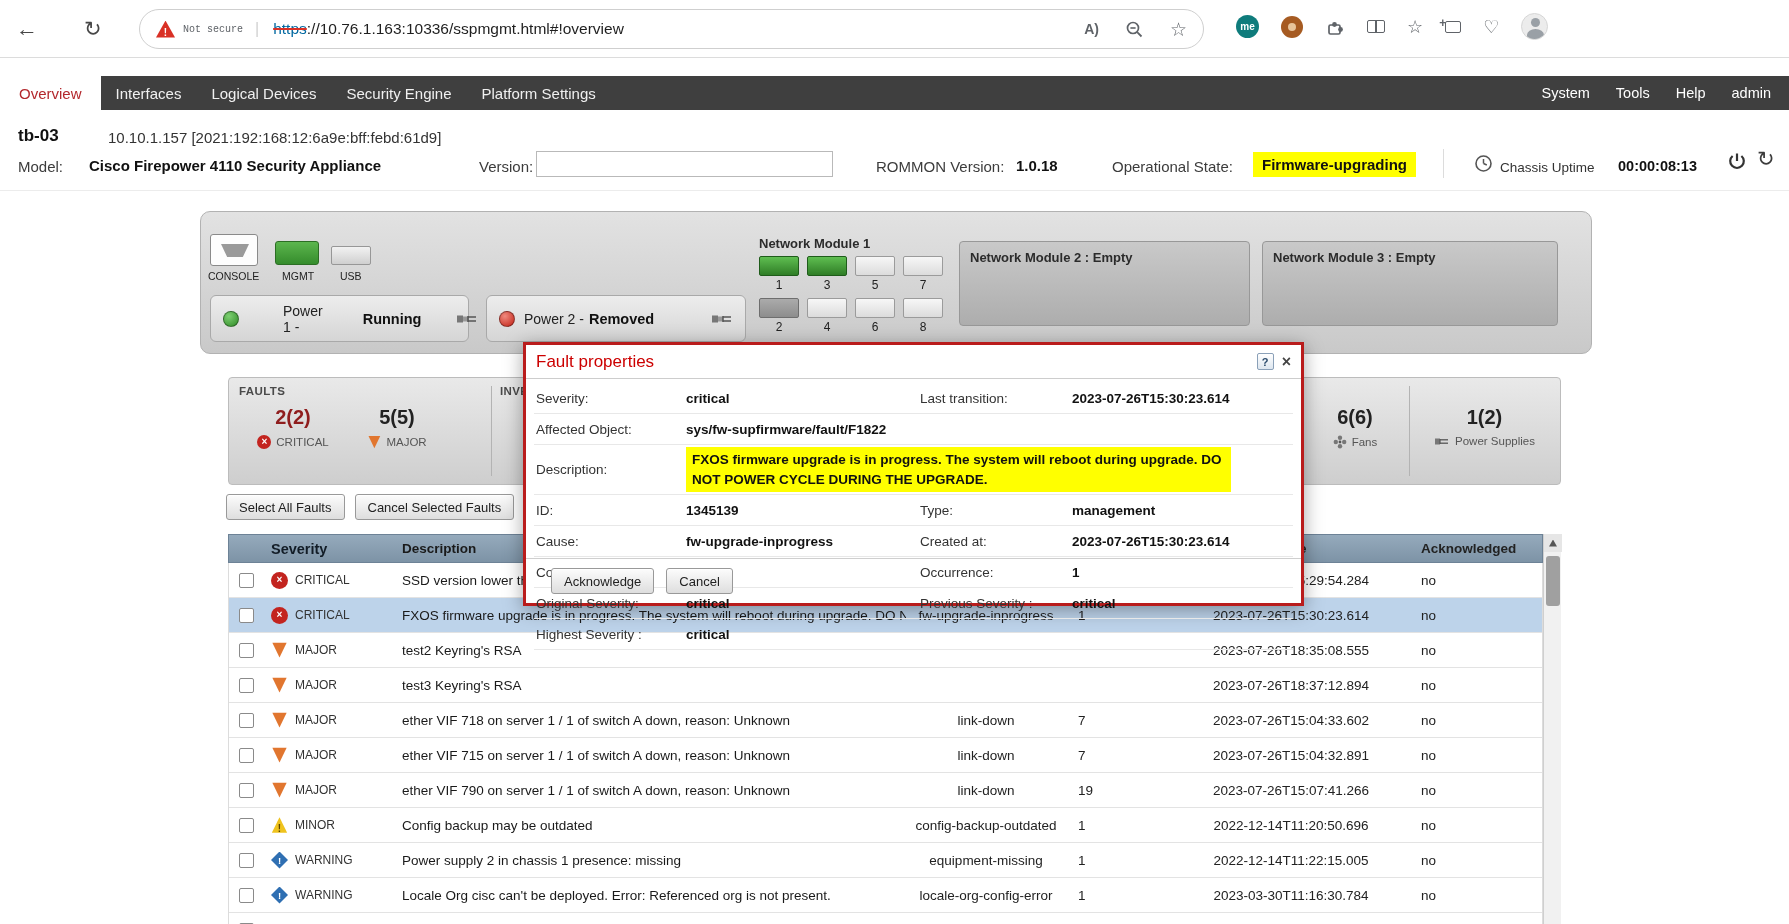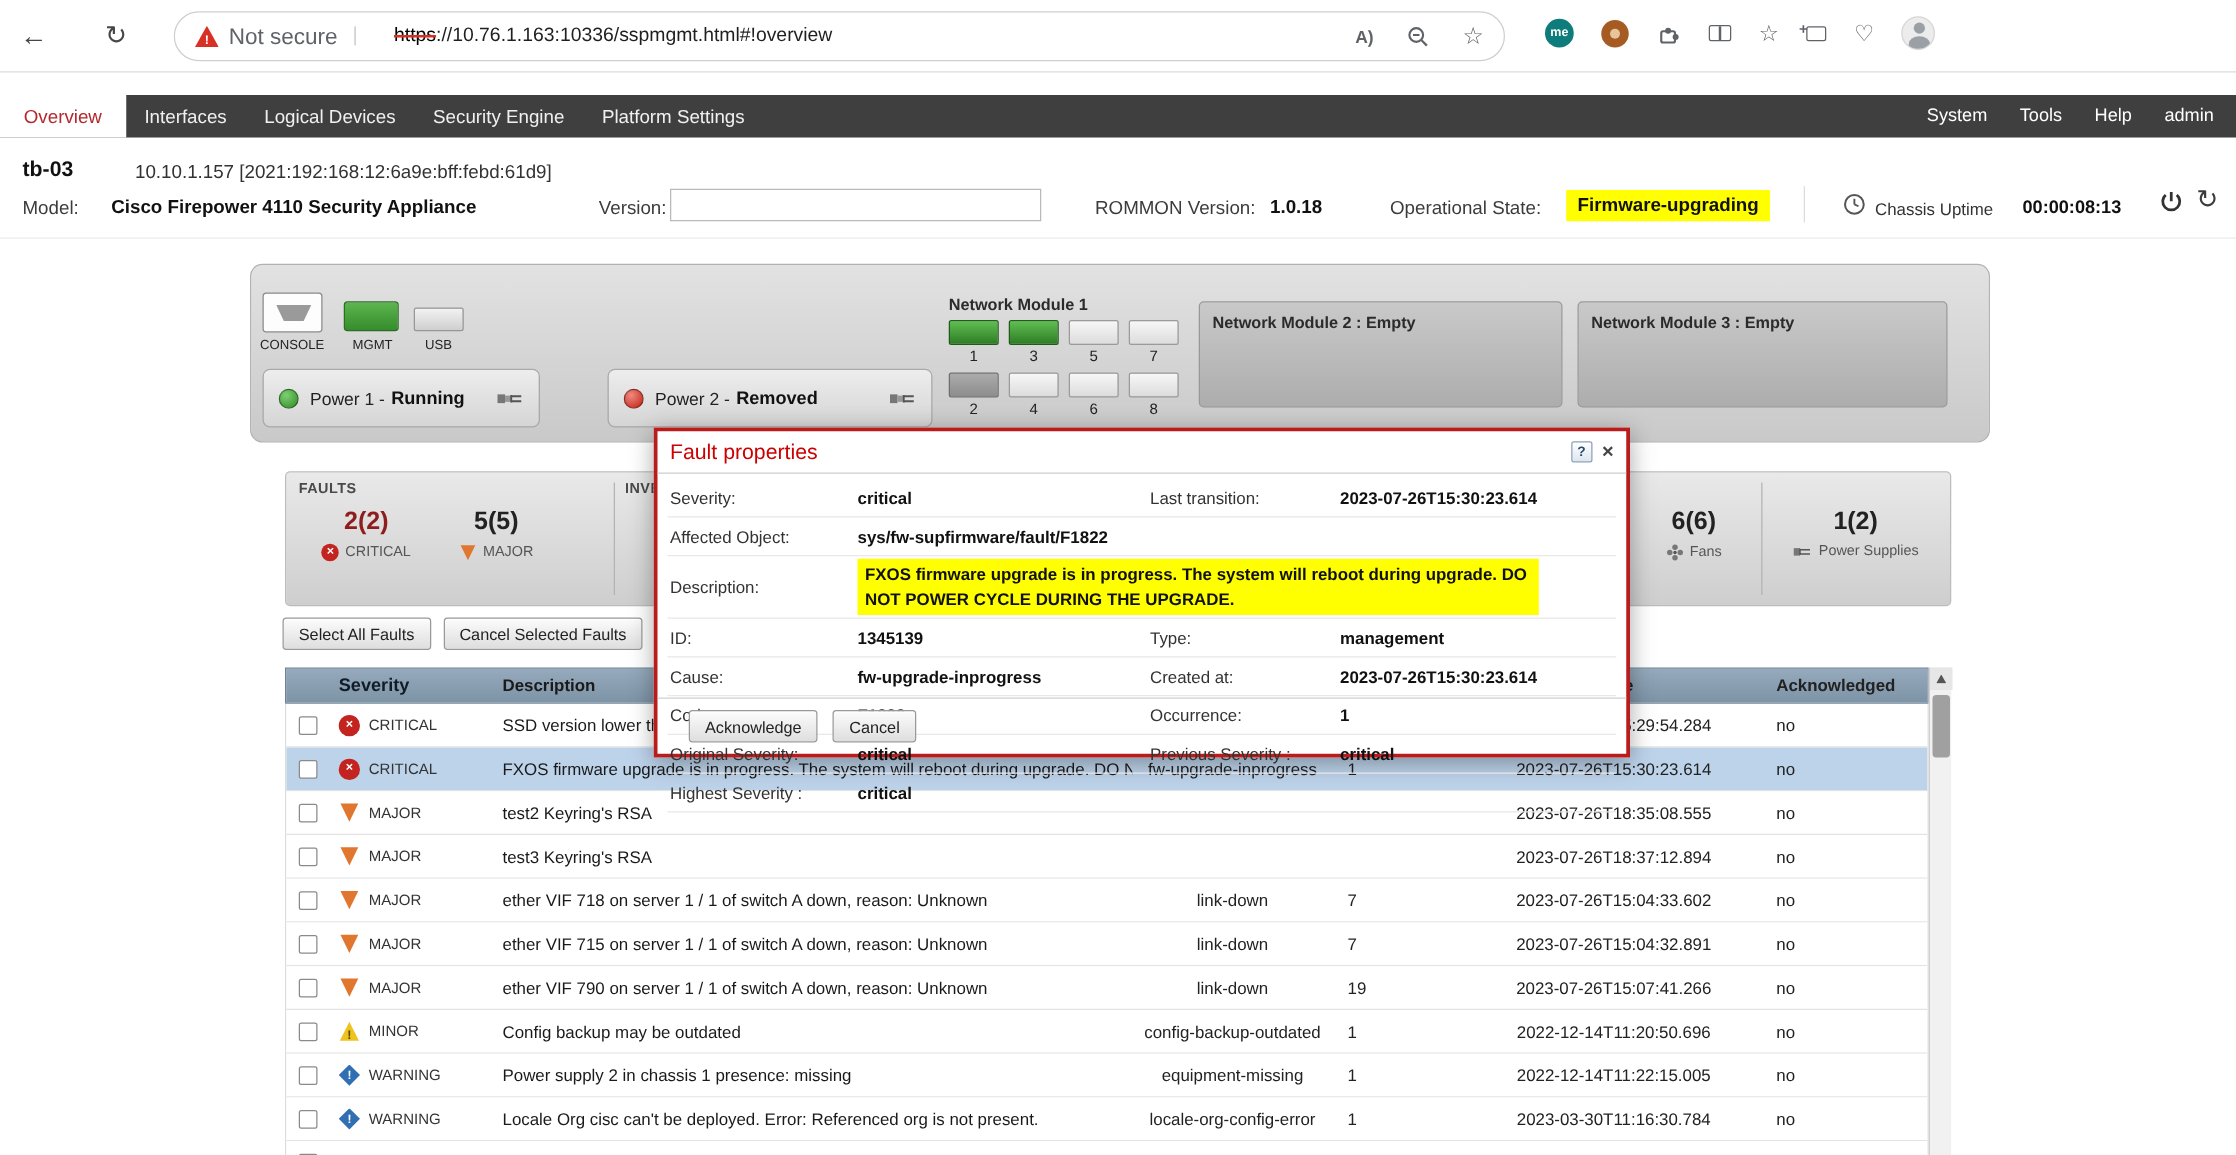--- a/index.html
+++ b/index.html
@@ -6,24 +6,24 @@
   body { font-family: "Liberation Sans", sans-serif; background: #fff; }
   .screen { position: relative; width: 1789px; height: 924px; overflow: hidden; background: #fff; }
 
   
   .browser-bar { position: absolute; left: 0; top: 0; width: 1789px; height: 58px; background: #fff; border-bottom: 1px solid #dcdcdc; }
   .nav-btn { position: absolute; top: 16px; font-size: 22px; color: #474747; cursor: pointer; line-height: 26px; }
   #btn-back { left: 16px; }
   #btn-refresh { left: 84px; font-size: 21px; }
   .address-bar { position: absolute; left: 139px; top: 9px; width: 1065px; height: 40px; border: 1px solid #cfcfcf; border-radius: 21px; background: #fff; display: flex; align-items: center; padding: 0 16px; }
   .warn-tri { width: 19px; height: 17px; clip-path: polygon(50% 0, 100% 100%, 0 100%); background: #d93025; color: #fff; font-size: 10px; font-weight: bold; display: flex; align-items: flex-end; justify-content: center; margin-right: 8px; flex: none; }
-  .not-secure { font-size: 18px; color: #5f6368; margin-right: 12px; }
+  .not-secure { font-size: 10px; color: #5f6368; margin-right: 12px; font-family: Liberation Mono, monospace; }
   .ab-sep { color: #d0d0d0; font-size: 16px; margin-right: 14px; }
   .url { font-size: 15.5px; color: #1f1f1f; white-space: nowrap; }
-  .url .scheme { color: #000000; text-decoration: line-through; text-decoration-color: #d93025; text-decoration-thickness: 2px; margin-left: 15px; }
+  .url .scheme { color: #0369a1; text-decoration: line-through; text-decoration-color: #d93025; text-decoration-thickness: 2px; }
   .ab-spacer { flex: 1; }
   .ab-icon { color: #5f6368; font-size: 15px; margin-left: 26px; flex: none; display: flex; align-items: center; }
   .ra { font-size: 14px; font-weight: bold; color: #5f6368; }
   .star-ico { font-size: 19px; color: #5f6368; }
   .ext-row { position: absolute; left: 1236px; top: 13px; display: flex; align-items: center; gap: 22px; }
   .me-badge { width: 23px; height: 23px; border-radius: 50%; background: #0f7c7c; color: #fff; font-size: 10px; font-weight: bold; display: flex; align-items: center; justify-content: center; }
   .ext2 { width: 22px; height: 22px; border-radius: 50%; background: #a65b22; display: flex; align-items: center; justify-content: center; }
   .ext2 i { width: 8px; height: 8px; border-radius: 50%; background: #e8c49a; }
   .glyph-ico { color: #5f6368; font-size: 18px; line-height: 20px; }
   .split-ico { width: 18px; height: 13px; border: 1.6px solid #5f6368; border-radius: 2px; position: relative; }
@@ -69,21 +69,21 @@
   #chassis { left: 200px; top: 211px; width: 1392px; height: 143px; background: linear-gradient(#e2e2e2, #c9c9c9); border: 1px solid #b2b2b2; border-radius: 10px; }
   .port-label { position: absolute; font-size: 10.5px; color: #222; }
   #console-port { left: 9px; top: 22px; width: 48px; height: 32px; background: #fdfdfd; border: 1px solid #8a8a8a; border-radius: 3px; }
   #console-port i { position: absolute; left: 10px; top: 9px; width: 28px; height: 13px; clip-path: polygon(0 0, 100% 0, 78% 100%, 22% 100%); background: #9a9a9a; }
   #console-label { left: 7px; top: 58px; }
   #mgmt-port { left: 74px; top: 29px; width: 44px; height: 24px; background: linear-gradient(#5cb64e, #358c2c); border: 1px solid #2c6e24; border-radius: 3px; }
   #mgmt-label { left: 81px; top: 58px; }
   #usb-port { left: 130px; top: 34px; width: 40px; height: 19px; background: linear-gradient(#f2f2f2, #cfcfcf); border: 1px solid #979797; border-radius: 2px; }
   #usb-label { left: 139px; top: 58px; }
   .power-box { position: absolute; top: 83px; height: 47px; background: linear-gradient(#ededed, #d5d5d5); border: 1px solid #a9a9a9; border-radius: 6px; display: flex; align-items: center; padding: 0 12px; }
-  #power1-box { left: 9px; width: 222px; }
+  #power1-box { left: 9px; width: 259px; gap: 35px; }
   #power2-box { left: 285px; width: 260px; }
   .pwr-dot { width: 16px; height: 16px; border-radius: 50%; margin-right: 9px; border: 1px solid rgba(0,0,0,.35); flex: none; }
   .pwr-dot.running { background: radial-gradient(circle at 35% 30%, #7ed072, #2f8a26); }
   .pwr-dot.removed { background: radial-gradient(circle at 35% 30%, #f08a7e, #c02015); }
   .pwr-text { font-size: 14px; color: #222; }
   .pwr-state { font-size: 14.5px; font-weight: bold; color: #111; margin-left: 5px; }
   .pwr-plug { margin-left: auto; }
   #module1-title { left: 558px; top: 24px; font-size: 13px; font-weight: bold; color: #2b2b2b; }
   .ports-row { position: absolute; left: 558px; display: flex; gap: 8px; }
   #ports-row1 { top: 44px; }

